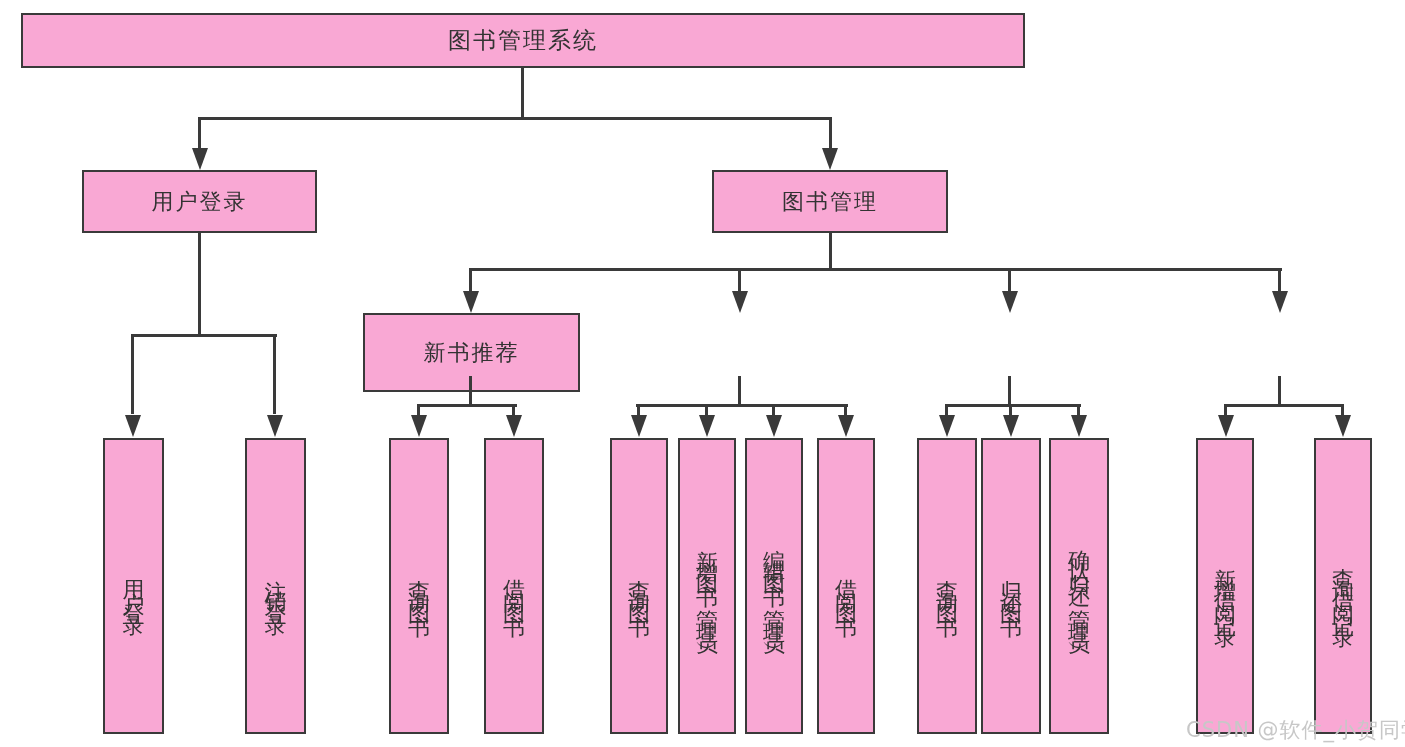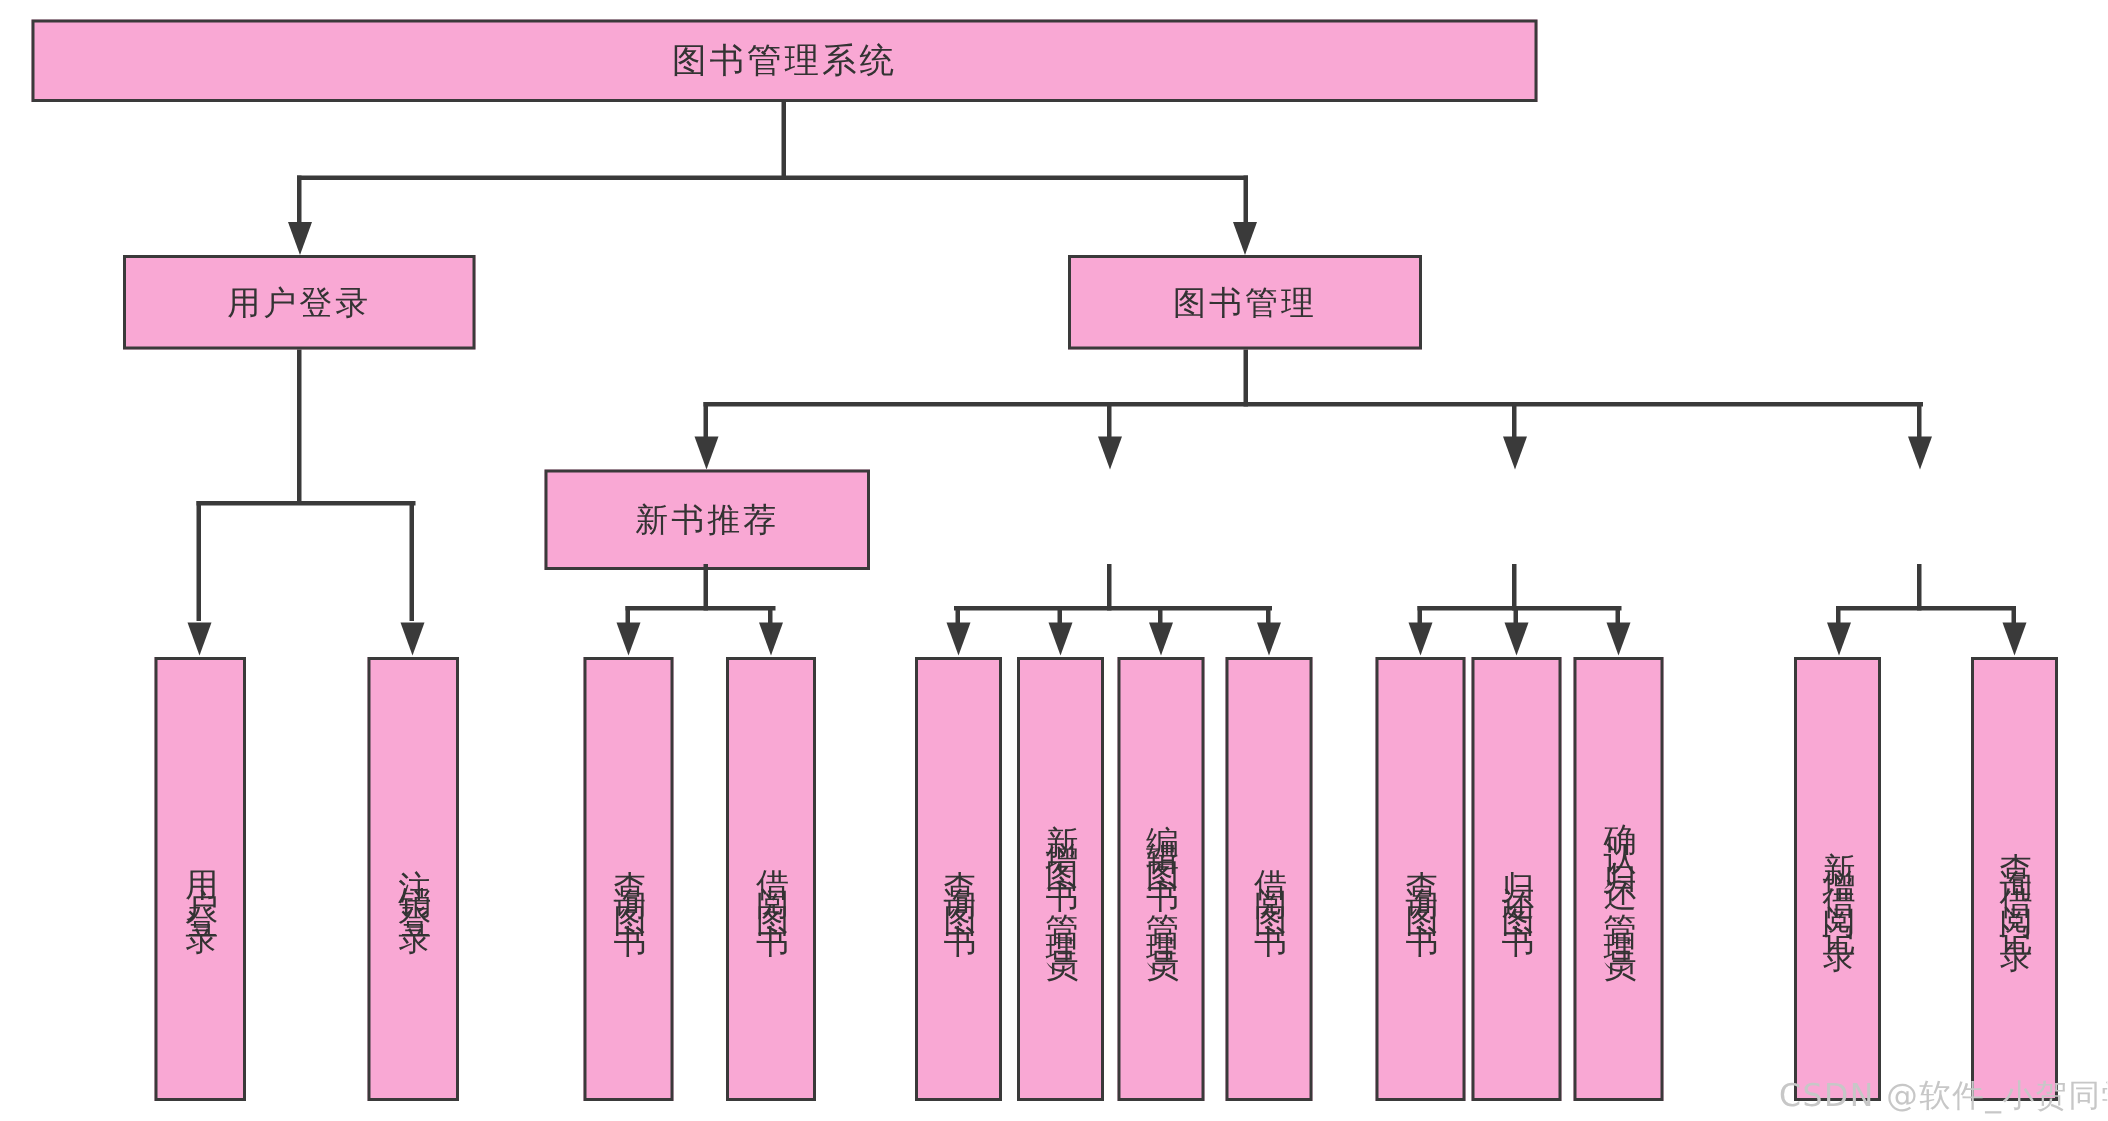--- a/index.html
+++ b/index.html
@@ -98,21 +98,21 @@
   <div class="hline" style="left:469px; top:268px; width:813px; height:3px;"></div>
   <div class="vline" style="left:469px; top:268px; width:3px; height:25px;"></div>
   <div class="arrow" style="left:463px; top:291px;"></div>
   <div class="vline" style="left:738px; top:268px; width:3px; height:25px;"></div>
   <div class="arrow" style="left:732px; top:291px;"></div>
   <div class="vline" style="left:1008px; top:268px; width:3px; height:25px;"></div>
   <div class="arrow" style="left:1002px; top:291px;"></div>
   <div class="vline" style="left:1278px; top:268px; width:3px; height:25px;"></div>
   <div class="arrow" style="left:1272px; top:291px;"></div>
 
-  <div class="box" style="left:363px; top:313px; width:217px; height:67px;">
+  <div class="box" style="left:363px; top:313px; width:217px; height:79px;">
     <span>新书推荐</span>
   </div>
 
   <div class="vline" style="left:469px; top:376px; width:3px; height:31px;"></div>
   <div class="hline" style="left:417px; top:404px; width:100px; height:3px;"></div>
   <div class="vline" style="left:417px; top:404px; width:3px; height:12px;"></div>
   <div class="arrow" style="left:411px; top:415px;"></div>
   <div class="vline" style="left:512px; top:404px; width:3px; height:12px;"></div>
   <div class="arrow" style="left:506px; top:415px;"></div>
   <div class="box vbox" style="left:389px; top:438px; width:60px; height:296px;">

